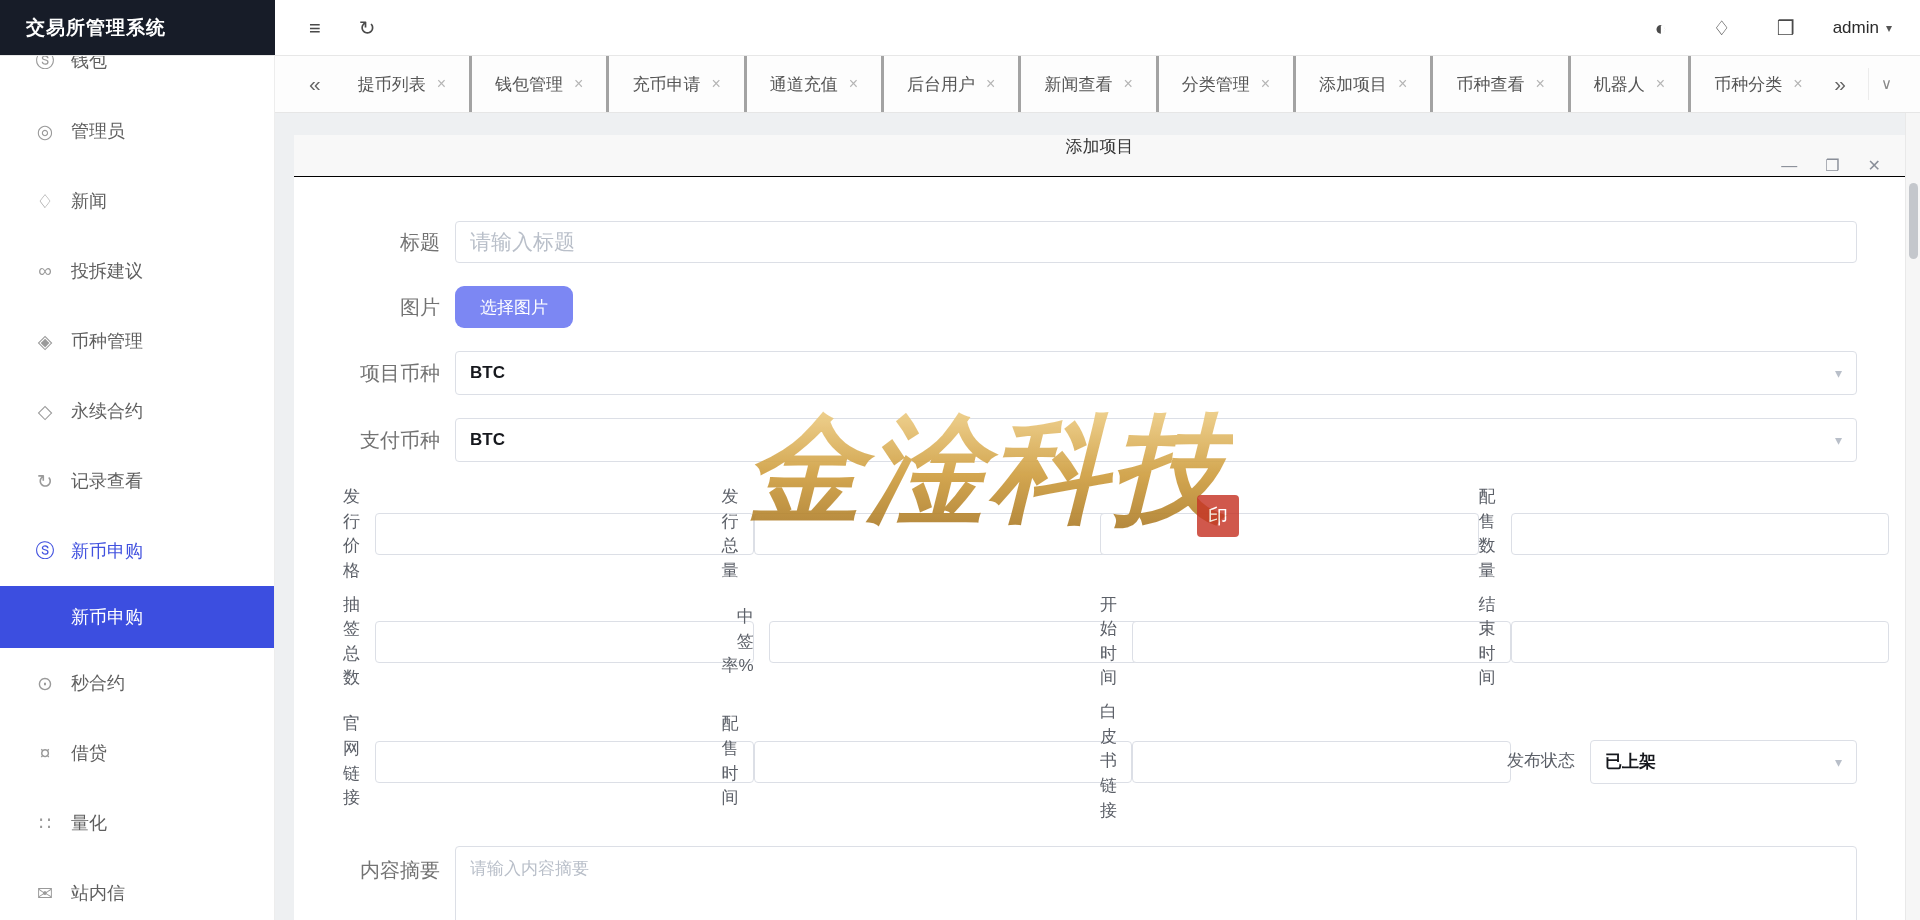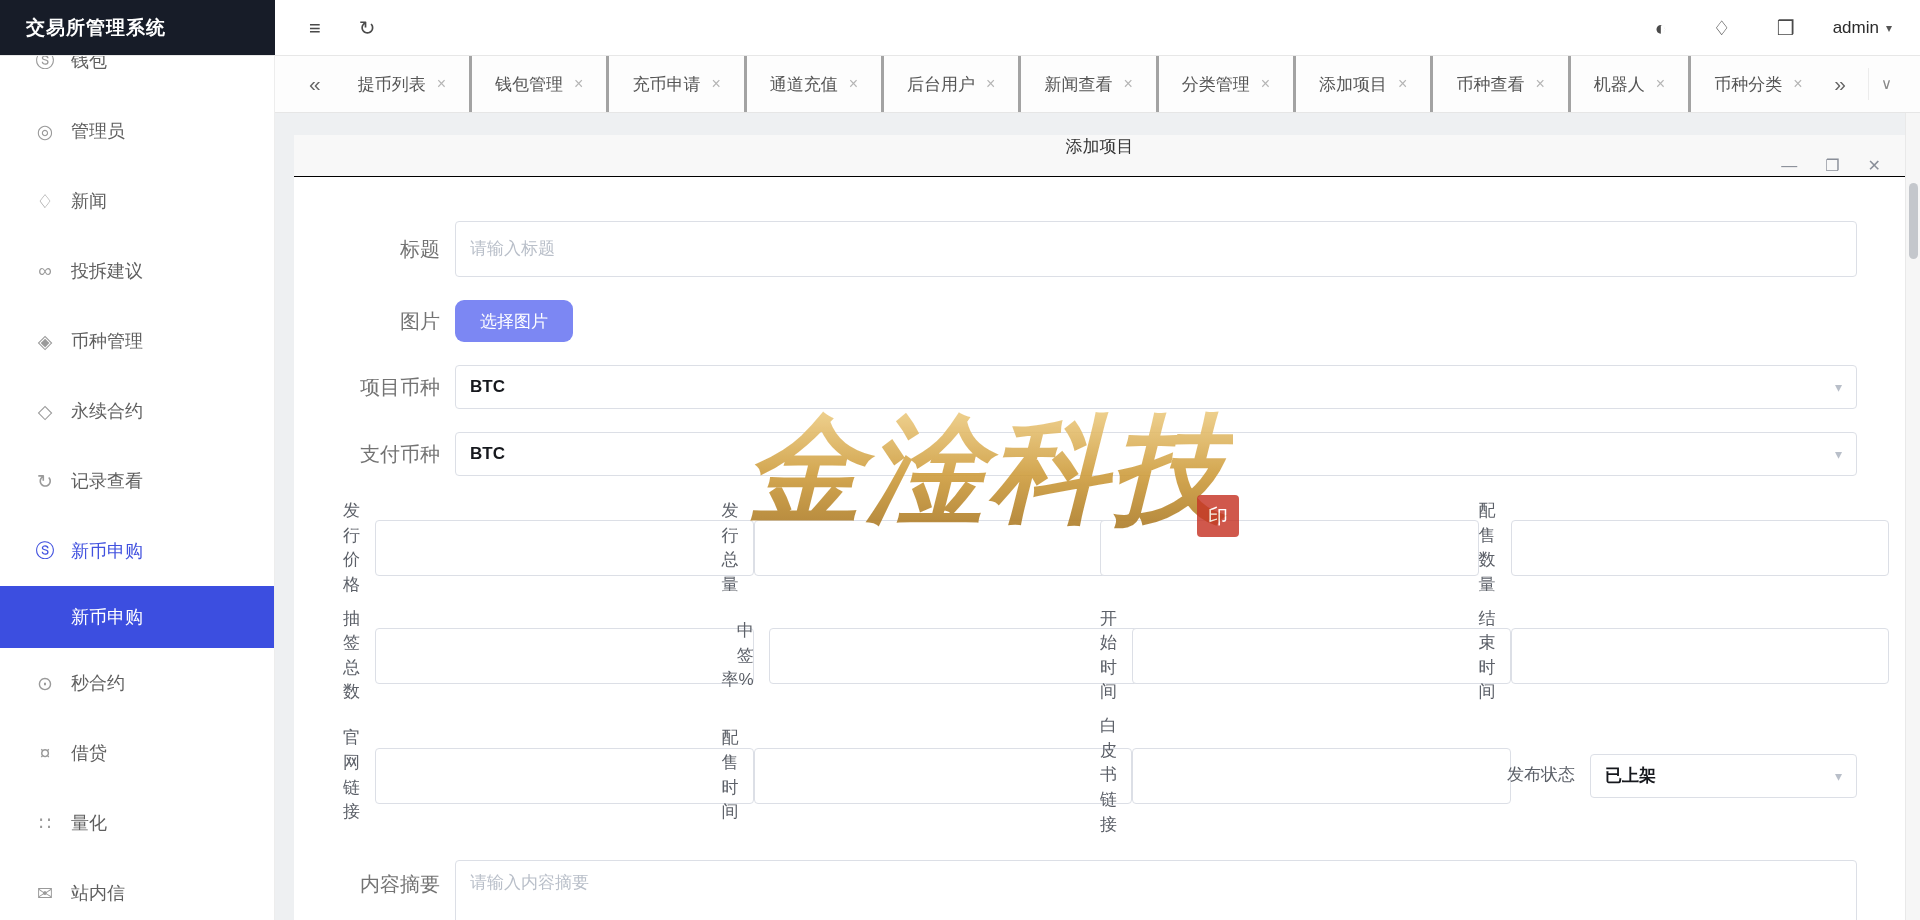--- a/index.html
+++ b/index.html
@@ -44,21 +44,21 @@
   .modal-title { font-size:17px; color:#333; }
   .modal-controls { margin-left:auto; display:flex; align-items:center; gap:28px; color:#8a8f99; font-size:16px; }
   .modal-controls span { cursor:pointer; line-height:1; }
 
   .form { padding:44px 48px 0 49px; }
   .f-row { display:flex; align-items:center; margin-bottom:23px; }
   .f-row.top { align-items:flex-start; }
   .f-row.top .f-label { margin-top:10px; }
   .f-label { width:97px; flex-shrink:0; text-align:right; margin-right:15px; font-size:20px; color:#737373; line-height:1.4; }
   .f-control { flex:1; min-width:0; }
-  input.text { width:100%; height:56px; border:1px solid #dcdfe6; border-radius:4px; padding:0 14px; font-size:17px; color:#333; outline:none; font-family:inherit; background:#fff; }
+  input.text { width:100%; height:42px; border:1px solid #dcdfe6; border-radius:4px; padding:0 14px; font-size:21px; color:#333; outline:none; font-family:inherit; background:#fff; }
   input.text::placeholder, textarea::placeholder { color:#b9bfc9; }
   .btn-primary { background:#7c87f3; color:#fff; border:none; height:42px; padding:0 25px; border-radius:9px; font-size:17px; cursor:pointer; font-family:inherit; }
   .select { height:44px; border:1px solid #dcdfe6; border-radius:4px; background:#fff; display:flex; align-items:center; padding:0 14px; cursor:pointer; }
   .sel-value { font-size:17px; font-weight:700; color:#16181d; }
   .caret { margin-left:auto; color:#b9bfc9; font-size:14px; }
 
   .form-grid { display:grid; grid-template-columns:repeat(4,1fr); row-gap:9px; margin-bottom:23px; }
   .g-cell { display:flex; align-items:center; }
   .g-label { flex:1; text-align:right; padding-right:15px; font-size:17px; color:#5c6068; line-height:1.45; }
   .g-control { width:235px; flex-shrink:0; }

